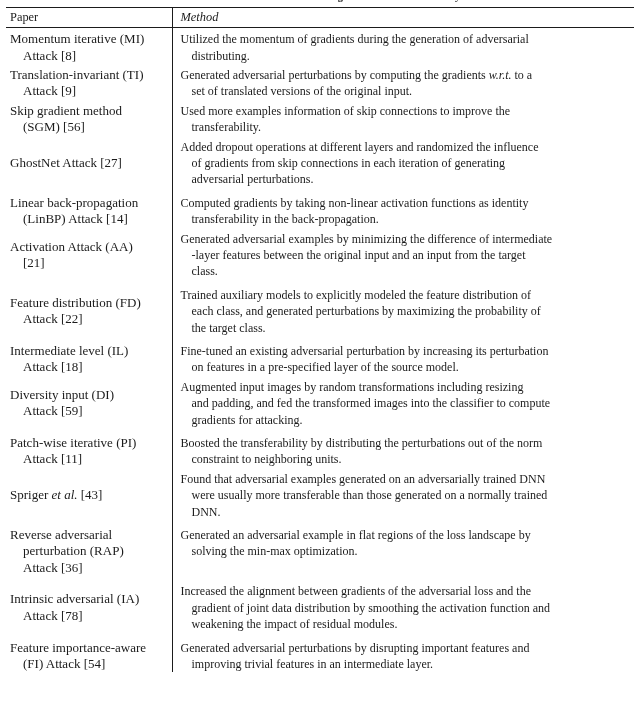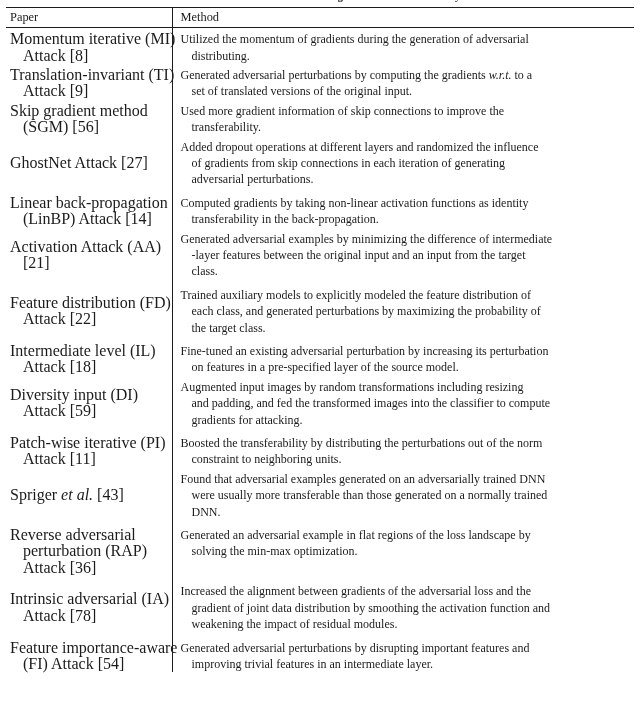--- a/index.html
+++ b/index.html
@@ -83,21 +83,21 @@
   .head-row th {
     font-size: 12.4px;
     line-height: 19px;
     height: 19px;
   }
   .head-row th.paper  { padding: 0 6px 0 4px; }
   .head-row th.method { padding: 0 4px 0 8px; }
 
   
   .tbl td.paper {
-    font-size: 16px;
+    font-size: 13px;
     line-height: 16.4px;
     padding: 0 6px 0 4px;
   }
   .tbl td.method {
     font-size: 12px;
     line-height: 16.4px;
     padding: 0 4px 0 8px;
     vertical-align: top;
   }
 
@@ -142,21 +142,21 @@
     <div class="rule-top"></div>
 
     <table class="tbl">
       <colgroup>
         <col class="c-paper">
         <col class="c-method">
       </colgroup>
       <thead>
         <tr class="head-row">
           <th class="paper" style="border-bottom: 0.9px solid rgb(27, 27, 27);">Paper</th>
-          <th class="method" style="border-bottom: 0.9px solid rgb(27, 27, 27);">Method</th>
+          <th class="method" style="border-bottom: 0.9px solid rgb(27, 27, 27); font-style: italic;">Method</th>
         </tr>
       </thead>
       <tbody id="tbody">
           <tr>
             <td class="paper">
               <span class="paper-lines">
                 <span class="ln">Momentum iterative (MI)</span>
                 <span class="ln ind">Attack [8]</span>
               </span>
             </td>
@@ -195,21 +195,21 @@
           </tr>
           <tr>
             <td class="paper">
               <span class="paper-lines">
                 <span class="ln">Skip gradient method</span>
                 <span class="ln ind">(SGM) [56]</span>
               </span>
             </td>
             <td class="method">
               <span class="method-lines">
-                <span class="ln">Used more gradient information of skip connections to improve the</span>
+                <span class="ln">Used more examples information of skip connections to improve the</span>
                 <span class="ln ind">transferability.</span>
               </span>
             </td>
           </tr>
           <tr class="gap">
             <td style="height: 0px;"></td>
             <td class="method-gap" style="height: 0px;"></td>
           </tr>
           <tr>
             <td class="paper">

